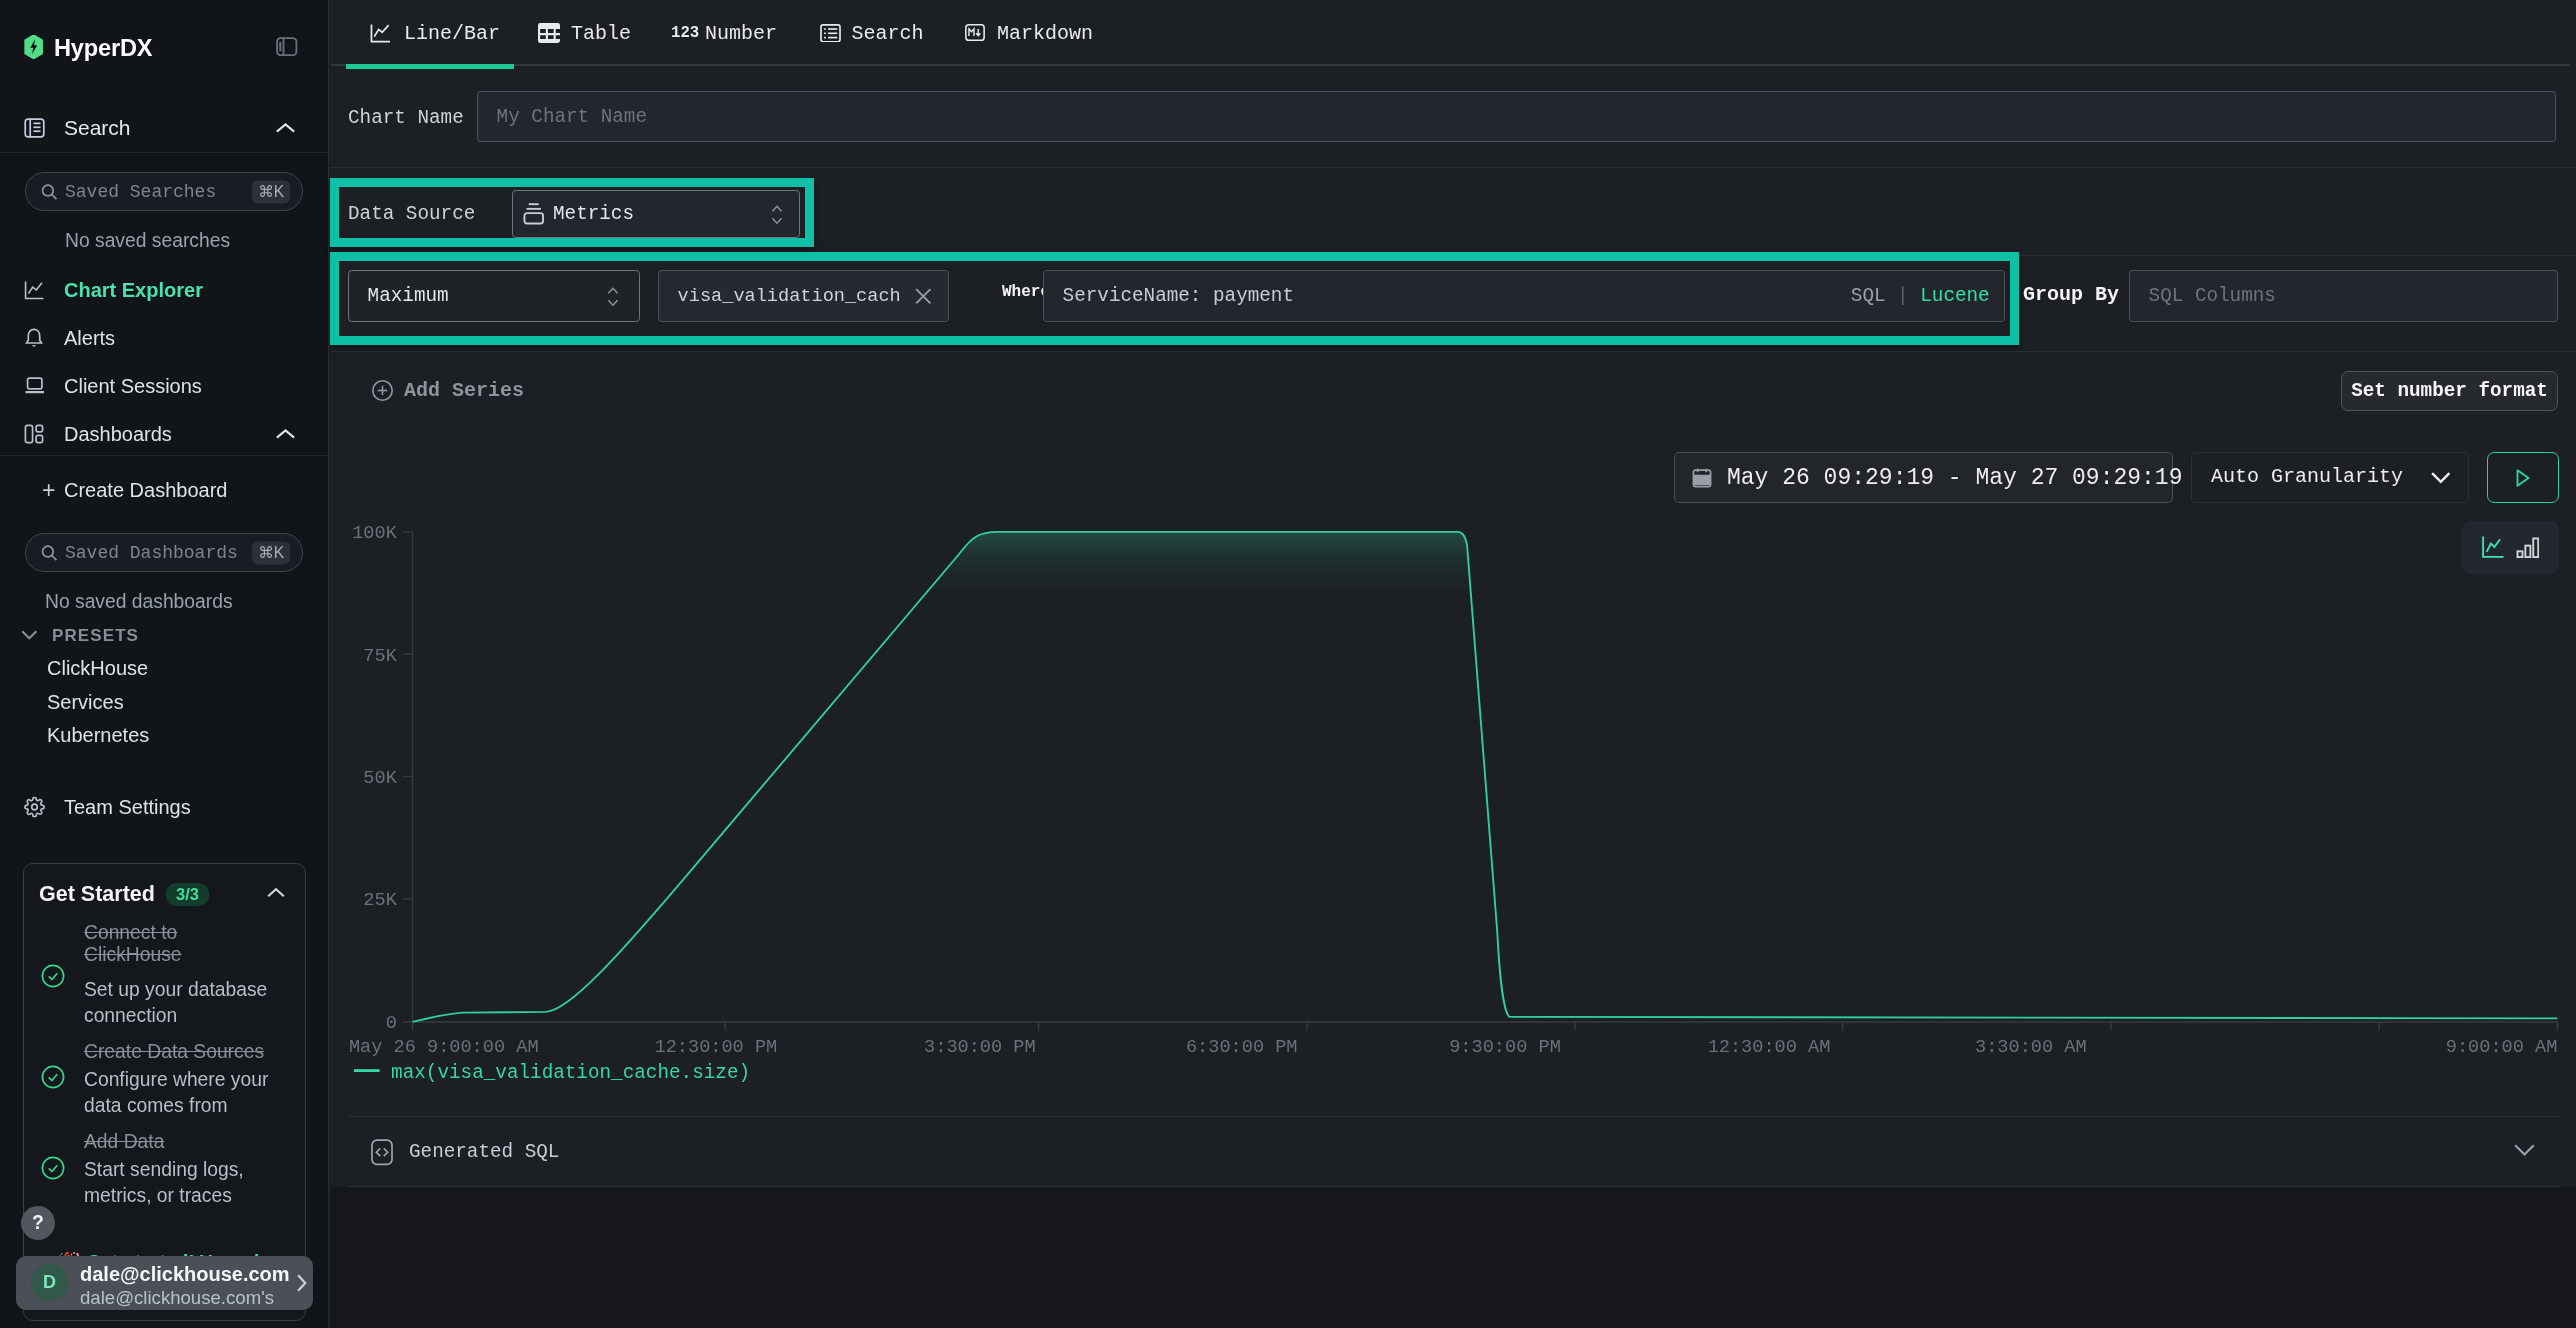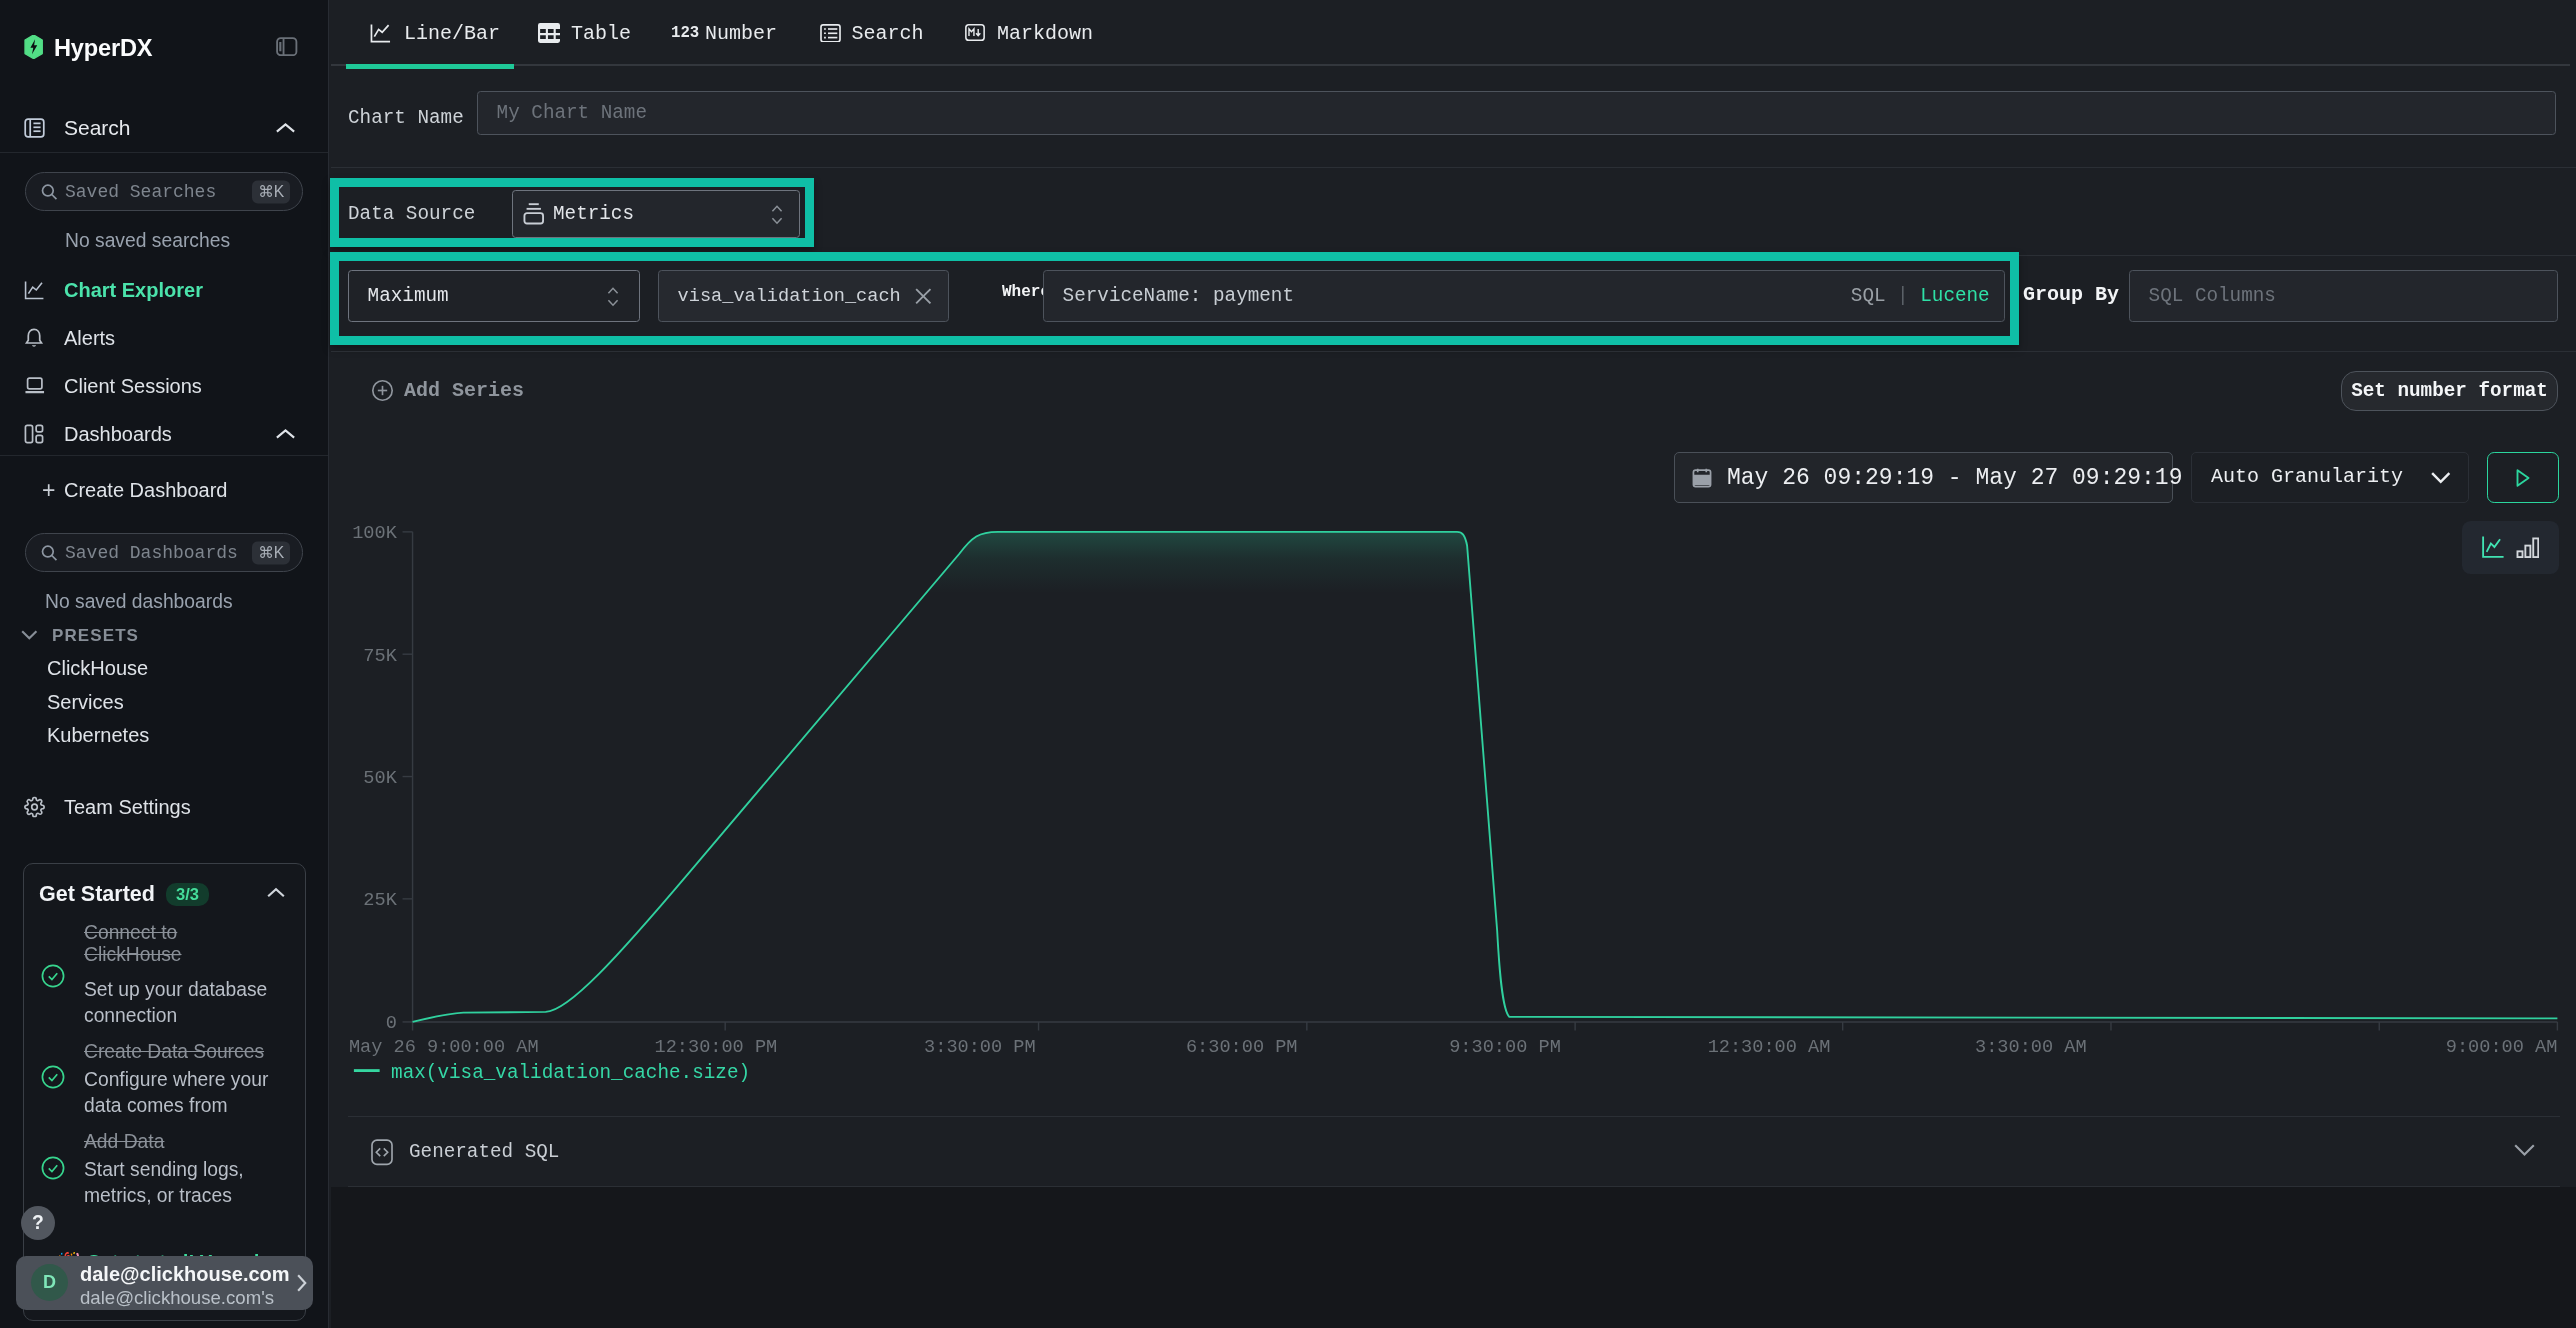--- a/index.html
+++ b/index.html
@@ -214,21 +214,21 @@
     <div class="tab" style="left:965px;">
       <svg class="abs" style="left:0;top:24px;" width="20" height="17" viewBox="0 0 28 24" fill="none" stroke="#e8ebee" stroke-width="2.2">
         <rect x="1.1" y="1.1" width="25.8" height="21.8" rx="4"></rect>
         <path d="M5.5 17 L5.5 7 L9 11 L12.5 7 L12.5 17" stroke-width="2"></path>
         <path d="M18.5 7 L18.5 16 M15.5 13 L18.5 16.5 L21.5 13" stroke-width="2"></path>
       </svg>
       <span class="lbl" style="left:32px;">Markdown</span>
     </div>
 
     <div class="mlabel" style="left:348px;top:107px;">Chart Name</div>
-    <div class="input" style="left:477px;top:91px;width:2079px;height:44px;text-align:right;">
+    <div class="input" style="left:477px;top:91px;width:2079px;height:51px;text-align:right;">
         <span class="ph">My Chart Name</span>
       </div>
     <div class="hr" style="top:167px;"></div>
 
     <div class="teal-box" style="left:330px;top:178px;width:484px;height:69px;"></div>
     <div class="mlabel" style="left:348px;top:203px;">Data Source</div>
     <div class="abs" style="left:512px;top:190px;width:288px;height:48px;border:1.4px solid #6e747e;border-radius:3.6px;background:#23262c;padding-left:45px;">
       <svg class="abs" style="left:10px;top:11.4px;" width="21.5" height="23" viewBox="0 0 30 32" fill="none" stroke="#c9ced5" stroke-width="2.6">
         <line x1="8" y1="3" x2="22" y2="3"></line>
         <line x1="5" y1="9.5" x2="25" y2="9.5"></line>
@@ -269,21 +269,21 @@
     <div class="hr" style="top:351px;"></div>
 
     <div class="abs" style="left:371px;top:378px;color:#8f959d;">
       <svg class="abs" style="left:0;top:0.7px;" width="23" height="23" viewBox="0 0 32 32" fill="none" stroke="#8f959d" stroke-width="2.3">
           <circle cx="16" cy="16" r="13.5"></circle>
           <line x1="16" y1="9.5" x2="16" y2="22.5"></line>
           <line x1="9.5" y1="16" x2="22.5" y2="16"></line>
         </svg>
       <span class="mono" style="position:absolute;left:33px;top:1.4px;font-size:20px;font-weight:bold;white-space:nowrap;">Add Series</span>
     </div>
-    <div class="abs" style="left:2341px;top:371px;width:217px;height:40px;background:#26292e;border:1.4px solid #4d535b;border-radius:15px;">
+    <div class="abs" style="left:2341px;top:371px;width:217px;height:40px;background:#26292e;border:1.4px solid #4d535b;border-radius:7px;">
       <div class="abs mono" style="left:50%;top:50%;transform:translate(-50%,-50%);color:#f4f6f8;font-size:19.3px;font-weight:bold;white-space:nowrap;">Set number format</div>
     </div>
 
     <div class="abs" style="left:1674px;top:452px;width:499px;height:51px;background:#22252a;border:1.4px solid #4a5058;border-radius:5px;">
       <svg class="abs" style="left:17px;top:15px;" width="20" height="20" viewBox="0 0 28 28" fill="#9aa0a8">
         <path d="M2 6 a3 3 0 0 1 3-3 h18 a3 3 0 0 1 3 3 v17 a3 3 0 0 1-3 3 h-18 a3 3 0 0 1-3-3 Z M2 10.5 h24 M8 1 v5 M20 1 v5" stroke="#9aa0a8" stroke-width="2.4" fill="none"></path>
         <rect x="2" y="11" width="24" height="13" rx="0"></rect>
       </svg>
       <div class="abs mono" style="left:52px;top:50%;transform:translateY(-50%);color:#eceef1;font-size:23px;white-space:nowrap;">May 26 09:29:19 - May 27 09:29:19</div>
     </div>

